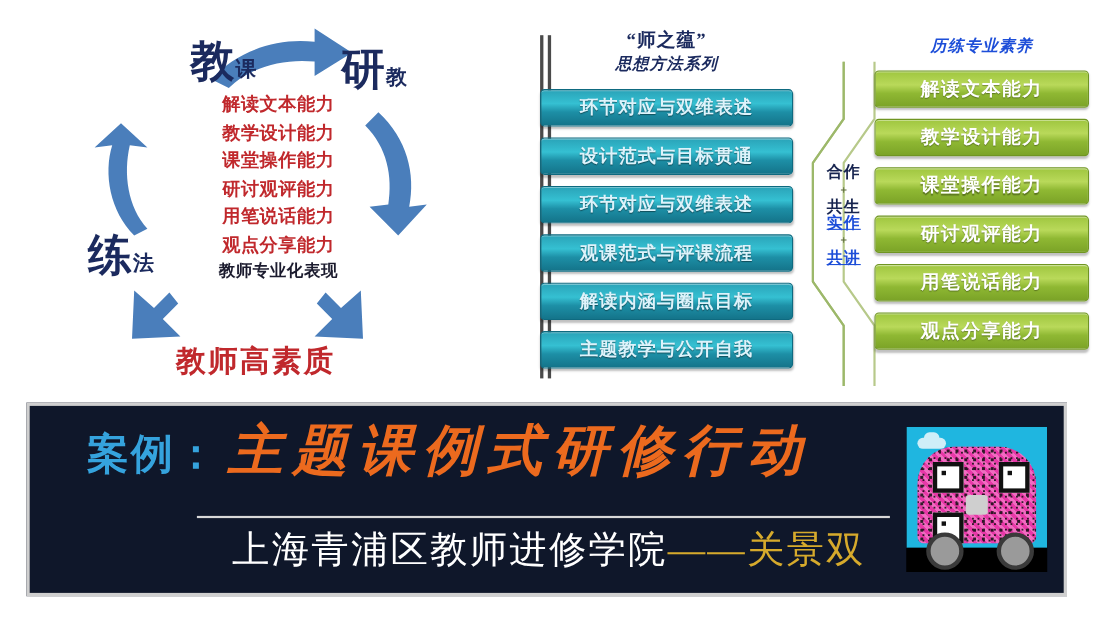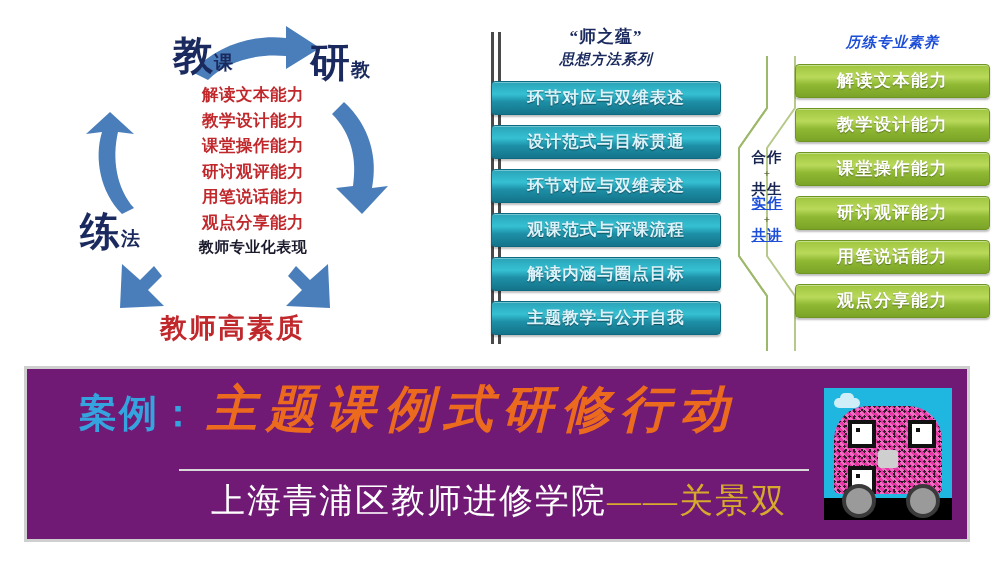--- a/index.html
+++ b/index.html
@@ -107,21 +107,21 @@
     text-align:center;line-height:1;
   }
   .connector-text .ct{font-size:14.5px;font-weight:700;letter-spacing:1px;display:block;}
   .connector-text .plus{font-size:11px;font-weight:700;color:#5a6a3a;display:block;margin:3px 0;}
   .connector-text .navy{color:#17244f;}
   .connector-text .green{color:#1d4ed8;text-decoration:underline;}
 
   
   .banner{
     position:absolute;left:24px;top:366px;width:946px;height:176px;
-    background:#701a75;
+    background:#0f172a;
     border:3px solid #cfcfcf;
     box-sizing:border-box;
   }
   .banner-case{
     position:absolute;left:52px;top:25px;
     color:#35a3dd;font-size:38px;font-weight:700;letter-spacing:2px;
     line-height:1;
   }
   .banner-title{
     position:absolute;left:180px;top:12px;

